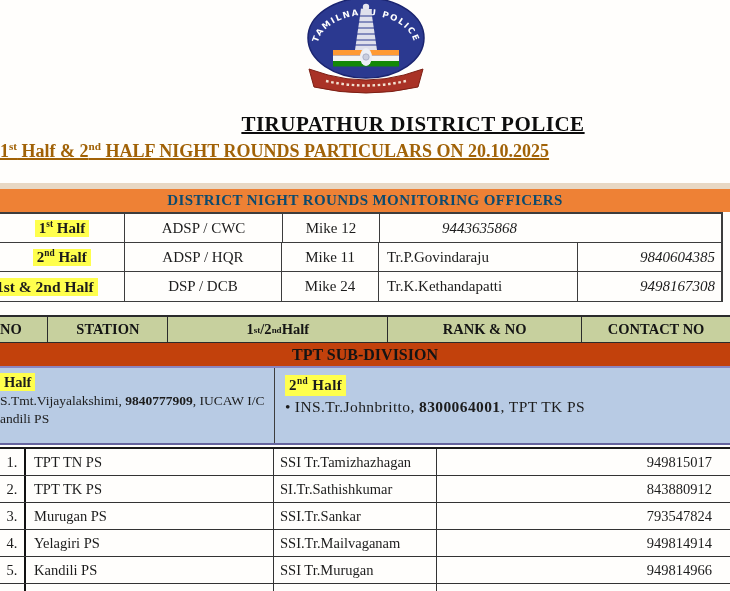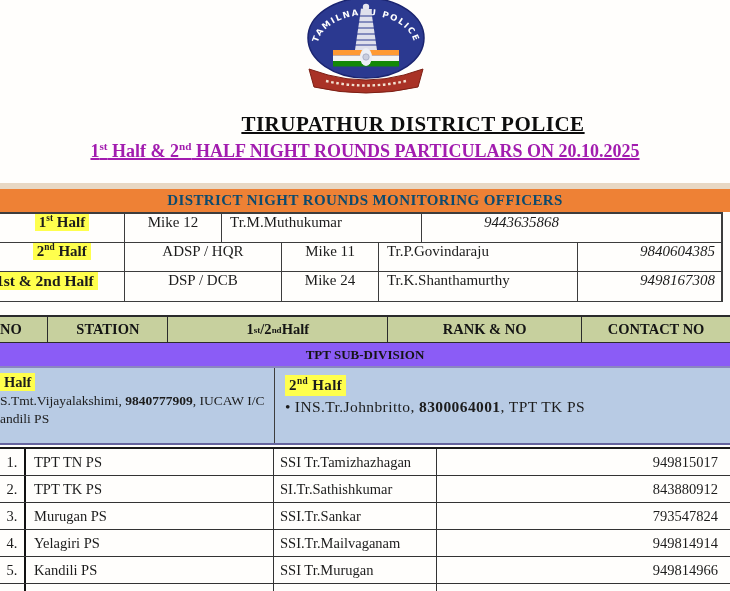--- a/index.html
+++ b/index.html
@@ -12,36 +12,36 @@
   .hl{display:inline-block;background:#FFFF4D;font-weight:bold;padding:0 4px;white-space:nowrap;}
 
   
   .emblem{position:absolute;left:301px;top:-2px;width:130px;height:98px;}
   .title{
     position:absolute;top:112px;left:0;width:100%;text-align:center;
     font-size:21px;font-weight:bold;letter-spacing:0.5px;color:#0d0d0d;
     text-decoration:underline;text-decoration-thickness:2px;padding-left:48px;
   }
   .subtitle{
-    position:absolute;top:141px;left:0;width:100%;text-align:center;
-    font-size:18px;font-weight:bold;color:#a21caf;
+    position:absolute;top:141px;left:0;width:100%;
+    font-size:18px;font-weight:bold;color:#a16207;
     text-decoration:underline;text-decoration-thickness:2px;
   }
 
   
   .tan-strip{position:absolute;top:183px;left:0;width:730px;height:6px;background:#E8D8C4;}
   .orange-band{
     position:absolute;top:189px;left:0;width:730px;height:23px;background:#EE8135;
     display:flex;align-items:center;justify-content:center;
     font-size:15px;font-weight:bold;letter-spacing:0.4px;color:#0c4a6e;
   }
   .t1{position:absolute;top:212px;left:0;width:723px;border-top:2px solid #3d3d3d;border-right:2px solid #3d3d3d;box-sizing:border-box;}
   .t1-row{display:flex;height:29px;border-bottom:1.5px solid #3d3d3d;box-sizing:border-box;}
   .t1-row.last{height:30px;}
-  .t1 .c{display:flex;align-items:flex-start;justify-content:center;border-right:1.5px solid #3d3d3d;box-sizing:border-box;font-size:15px;overflow:hidden;}
+  .t1 .c{display:flex;align-items:center;justify-content:center;border-right:1.5px solid #3d3d3d;box-sizing:border-box;font-size:15px;overflow:hidden;}
   .t1 .c1{width:125px;}
   .t1 .c2{width:158px;}
   .t1 .c3{width:97px;}
   .t1 .c4{width:200px;justify-content:flex-start;padding-left:8px;}
   .t1 .c5{width:143px;justify-content:flex-end;padding-right:6px;border-right:none;font-style:italic;}
   .t1 .clipL{justify-content:flex-start;}
   .t1 .clipL .hl{margin-left:-8px;font-size:15.5px;}
 
   
   .t2h{
@@ -50,44 +50,44 @@
     font-weight:bold;font-size:14.5px;color:#141414;
   }
   .t2h .hc{display:flex;align-items:center;justify-content:center;border-right:1.5px solid #2b2b2b;box-sizing:border-box;overflow:hidden;}
   .t2h .h1{width:49px;justify-content:flex-start;}
   .t2h .h2{width:122px;}
   .t2h .h3{width:223px;}
   .t2h .h4{width:197px;}
   .t2h .h5{width:150px;border-right:none;}
 
   .pink{
-    position:absolute;top:343px;left:0;width:730px;height:25px;background:#8b5cf6;
+    position:absolute;top:343px;left:0;width:730px;height:25px;background:#c2410c;
     display:flex;align-items:center;justify-content:center;
-    font-weight:bold;font-size:13px;color:#141414;border-bottom:2px solid #8b86c0;box-sizing:border-box;
+    font-weight:bold;font-size:16px;color:#141414;border-bottom:2px solid #8b86c0;box-sizing:border-box;
   }
 
   
   .blue{
     position:absolute;top:368px;left:0;width:730px;height:77px;display:flex;
     background:#B8CBE4;border-bottom:2px solid #66659f;box-sizing:border-box;
   }
   .blue-l{width:275px;border-right:1.5px solid #3d3d3d;box-sizing:border-box;padding-top:5px;font-size:13.5px;line-height:18px;overflow:hidden;}
   .blue-l .hl{margin-left:0;font-size:14.5px;}
   .blue-l .line{white-space:nowrap;}
   .blue-r{flex:1;padding:6px 0 0 10px;font-size:15.5px;line-height:21px;letter-spacing:0.4px;overflow:hidden;}
   .blue-r .hl{font-size:15px;}
   .bullet{margin-right:4px;}
 
   
   .t3{position:absolute;top:447px;left:0;width:730px;border-top:2px solid #1a1a1a;box-sizing:border-box;}
   .t3-row{display:flex;height:27px;border-bottom:1.3px solid #333;box-sizing:border-box;font-size:14.5px;}
   .t3 .n{width:26px;display:flex;align-items:center;justify-content:center;border-right:2px solid #111;box-sizing:border-box;}
   .t3 .st{width:248px;display:flex;align-items:center;padding-left:8px;border-right:1.3px solid #333;box-sizing:border-box;}
   .t3 .rk{width:163px;display:flex;align-items:center;padding-left:6px;border-right:1.3px solid #333;box-sizing:border-box;overflow:hidden;white-space:nowrap;}
-  .t3 .ph{width:293px;display:flex;align-items:center;justify-content:flex-end;padding-right:12px;box-sizing:border-box;}
+  .t3 .ph{width:293px;display:flex;align-items:center;justify-content:flex-end;padding-right:18px;box-sizing:border-box;}
 </style>
 </head>
 <body>
 
 <div class="page">
 
   <svg class="emblem" viewBox="0 0 130 98">
     <ellipse cx="65" cy="40" rx="58" ry="40" fill="#2B3990" stroke="#1a2470" stroke-width="1.5"></ellipse>
     <path id="ringArc" d="M 16,50 A 49 33 0 0 1 114,50" fill="none"></path>
     <text font-family="DejaVu Sans, sans-serif" font-size="8.5" font-weight="bold" fill="#ffffff" letter-spacing="1.6">
@@ -120,40 +120,40 @@
   <div class="subtitle">1<sup>st</sup> Half &amp; 2<sup>nd</sup> HALF NIGHT ROUNDS PARTICULARS ON 20.10.2025</div>
 
   <div class="tan-strip"></div>
   <div class="orange-band">DISTRICT NIGHT ROUNDS MONITORING OFFICERS</div>
 
   <div class="t1">
     <div class="t1-row">
       <div class="c c1">
           <span class="hl">1<sup>st</sup> Half</span>
         </div>
+      <div class="c c2">ADSP / CWC</div>
       <div class="c c3">Mike 12</div>
-      <div class="c c4">Tr.M.Muthukumar</div>
       <div class="c c5">9443635868</div>
     </div>
     <div class="t1-row">
       <div class="c c1">
           <span class="hl">2<sup>nd</sup> Half</span>
         </div>
       <div class="c c2">ADSP / HQR</div>
       <div class="c c3">Mike 11</div>
       <div class="c c4">Tr.P.Govindaraju</div>
       <div class="c c5">9840604385</div>
     </div>
     <div class="t1-row last">
       <div class="c c1 clipL">
           <span class="hl">1st &amp; 2nd Half</span>
         </div>
       <div class="c c2">DSP / DCB</div>
       <div class="c c3">Mike 24</div>
-      <div class="c c4">Tr.K.Shanthamurthy</div>
+      <div class="c c4">Tr.K.Kethandapatti</div>
       <div class="c c5">9498167308</div>
     </div>
   </div>
 
   <div class="t2h">
     <div class="hc h1">NO</div>
     <div class="hc h2">STATION</div>
     <div class="hc h3">1<sup>st</sup>/2<sup>nd</sup> Half</div>
     <div class="hc h4">RANK &amp; NO</div>
     <div class="hc h5">CONTACT NO</div>

